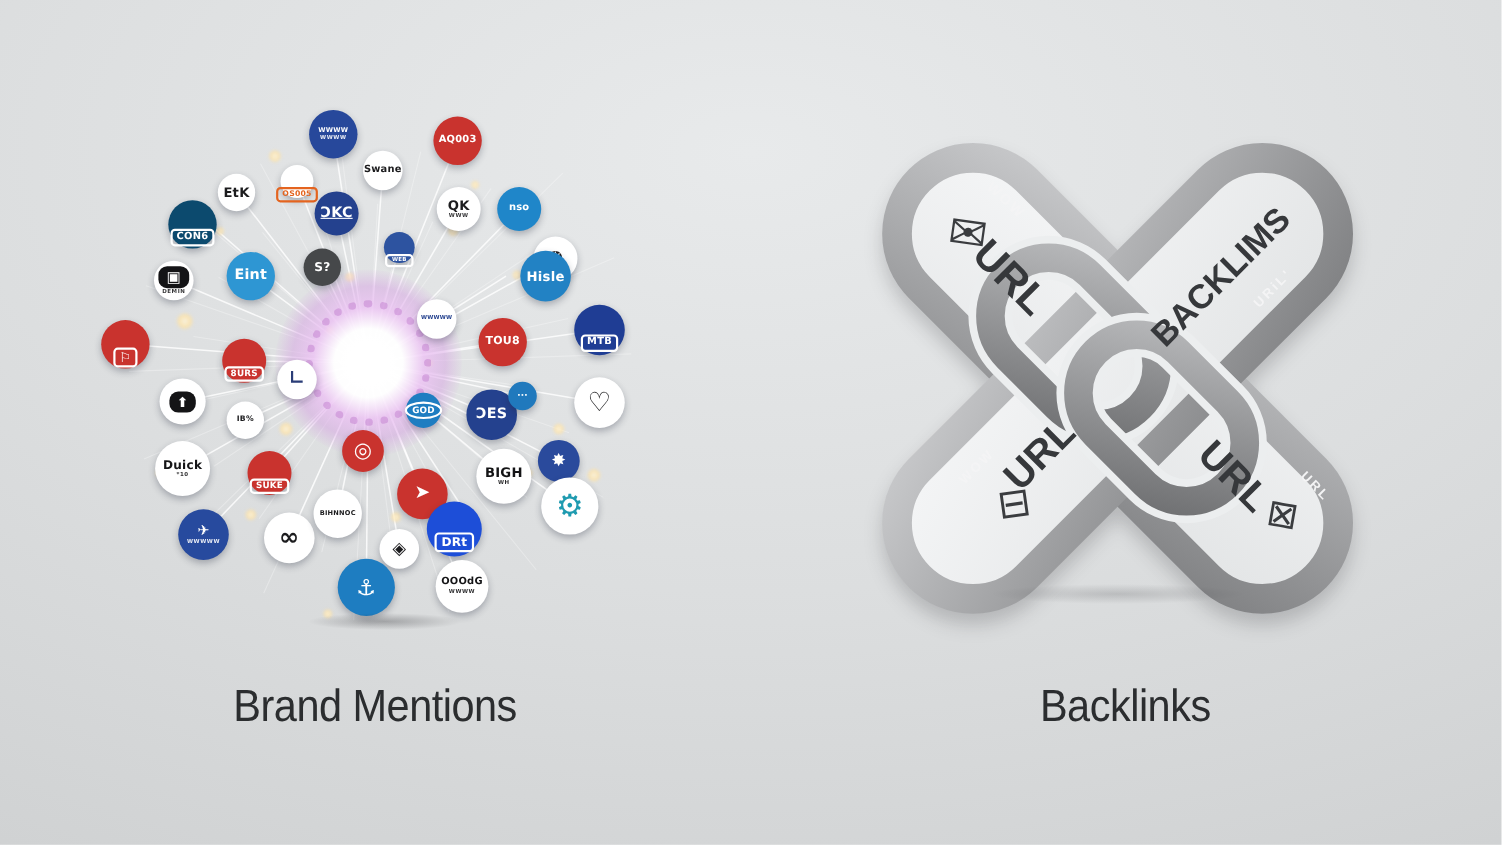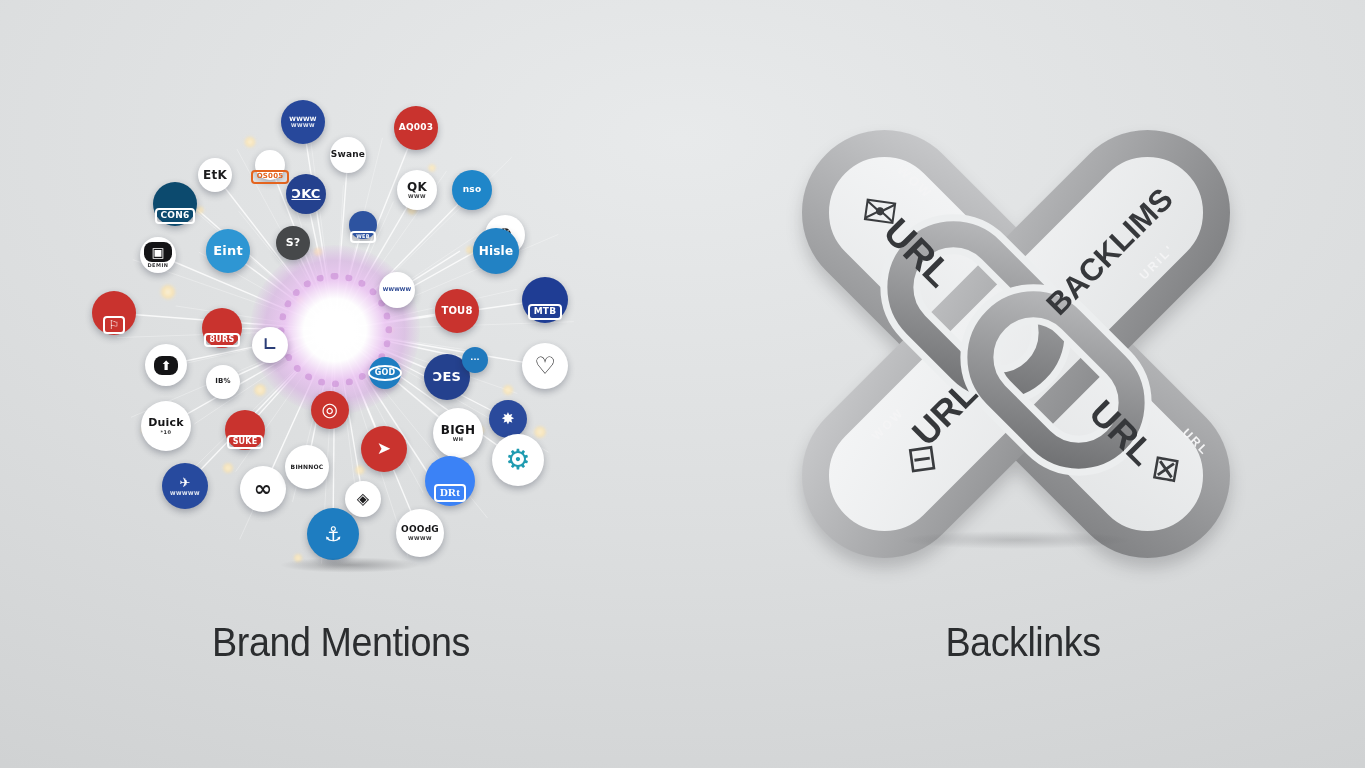--- a/index.html
+++ b/index.html
@@ -252,21 +252,21 @@
       </div>
       <div class="badge" style="left: 508px; top: 419px; width: 38px; height: 38px; background: rgb(42, 74, 156); color: rgb(255, 255, 255); font-size: 16px;">
         <span class="">✸</span>
       </div>
       <div class="badge" style="left: 518px; top: 460px; width: 52px; height: 52px; background: rgb(255, 255, 255); color: rgb(31, 155, 176); font-size: 28px;">
         <span class="">⚙</span>
       </div>
       <div class="badge" style="left: 384px; top: 449px; width: 46px; height: 46px; background: rgb(201, 51, 46); color: rgb(255, 255, 255); font-size: 17px;">
         <span class="">➤</span>
       </div>
-      <div class="badge" style="left: 450px; top: 481px; width: 50px; height: 50px; background: #3b82f6; color: rgb(255, 255, 255); font-size: 11px; font-family: Liberation Serif, serif;">
+      <div class="badge" style="left: 413px; top: 481px; width: 50px; height: 50px; background: #1d4ed8; color: rgb(255, 255, 255); font-size: 11px;">
         <span class="box">DRt</span>
       </div>
       <div class="badge" style="left: 185px; top: 486px; width: 46px; height: 46px; background: rgb(39, 74, 158); color: rgb(255, 255, 255); font-size: 13px;">
         <span class="">✈</span>
         <span class="sub">WWWWW</span>
       </div>
       <div class="badge" style="left: 263px; top: 489px; width: 46px; height: 46px; background: rgb(255, 255, 255); color: rgb(28, 28, 30); font-size: 22px;">
         <span class="">∞</span>
       </div>
       <div class="badge" style="left: 307px; top: 467px; width: 44px; height: 44px; background: rgb(255, 255, 255); color: rgb(28, 28, 30); font-size: 6px;">

